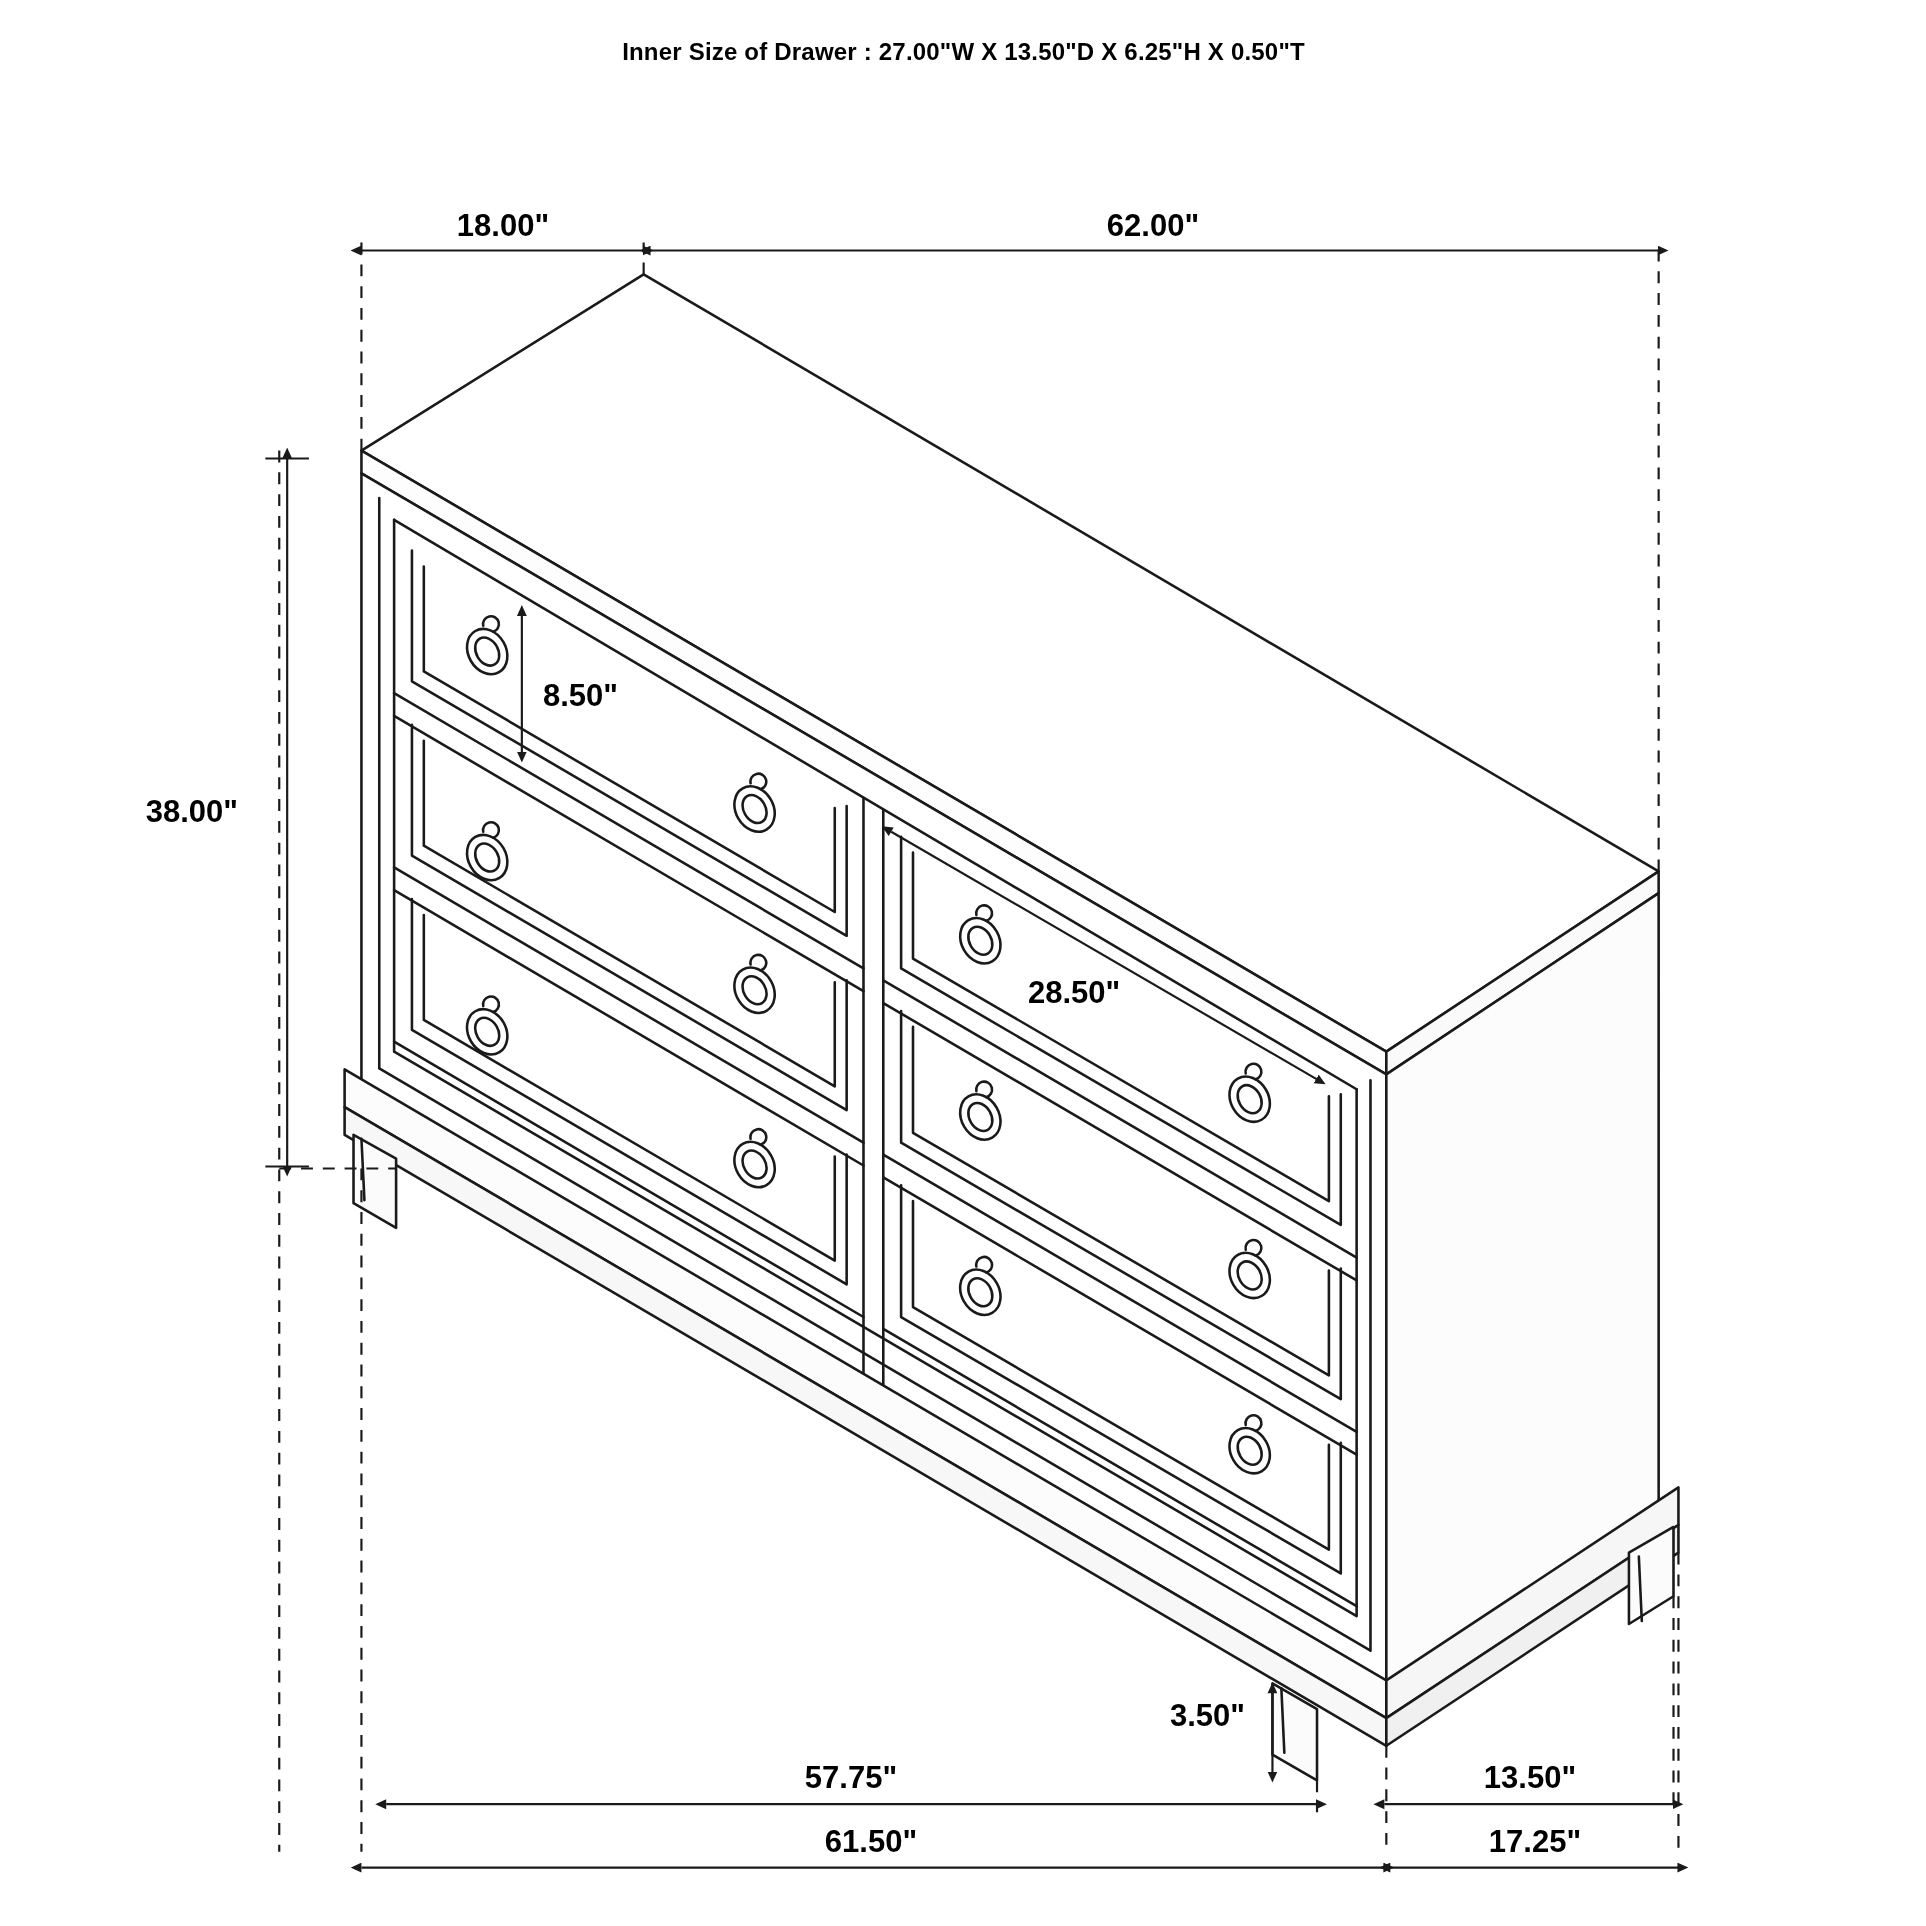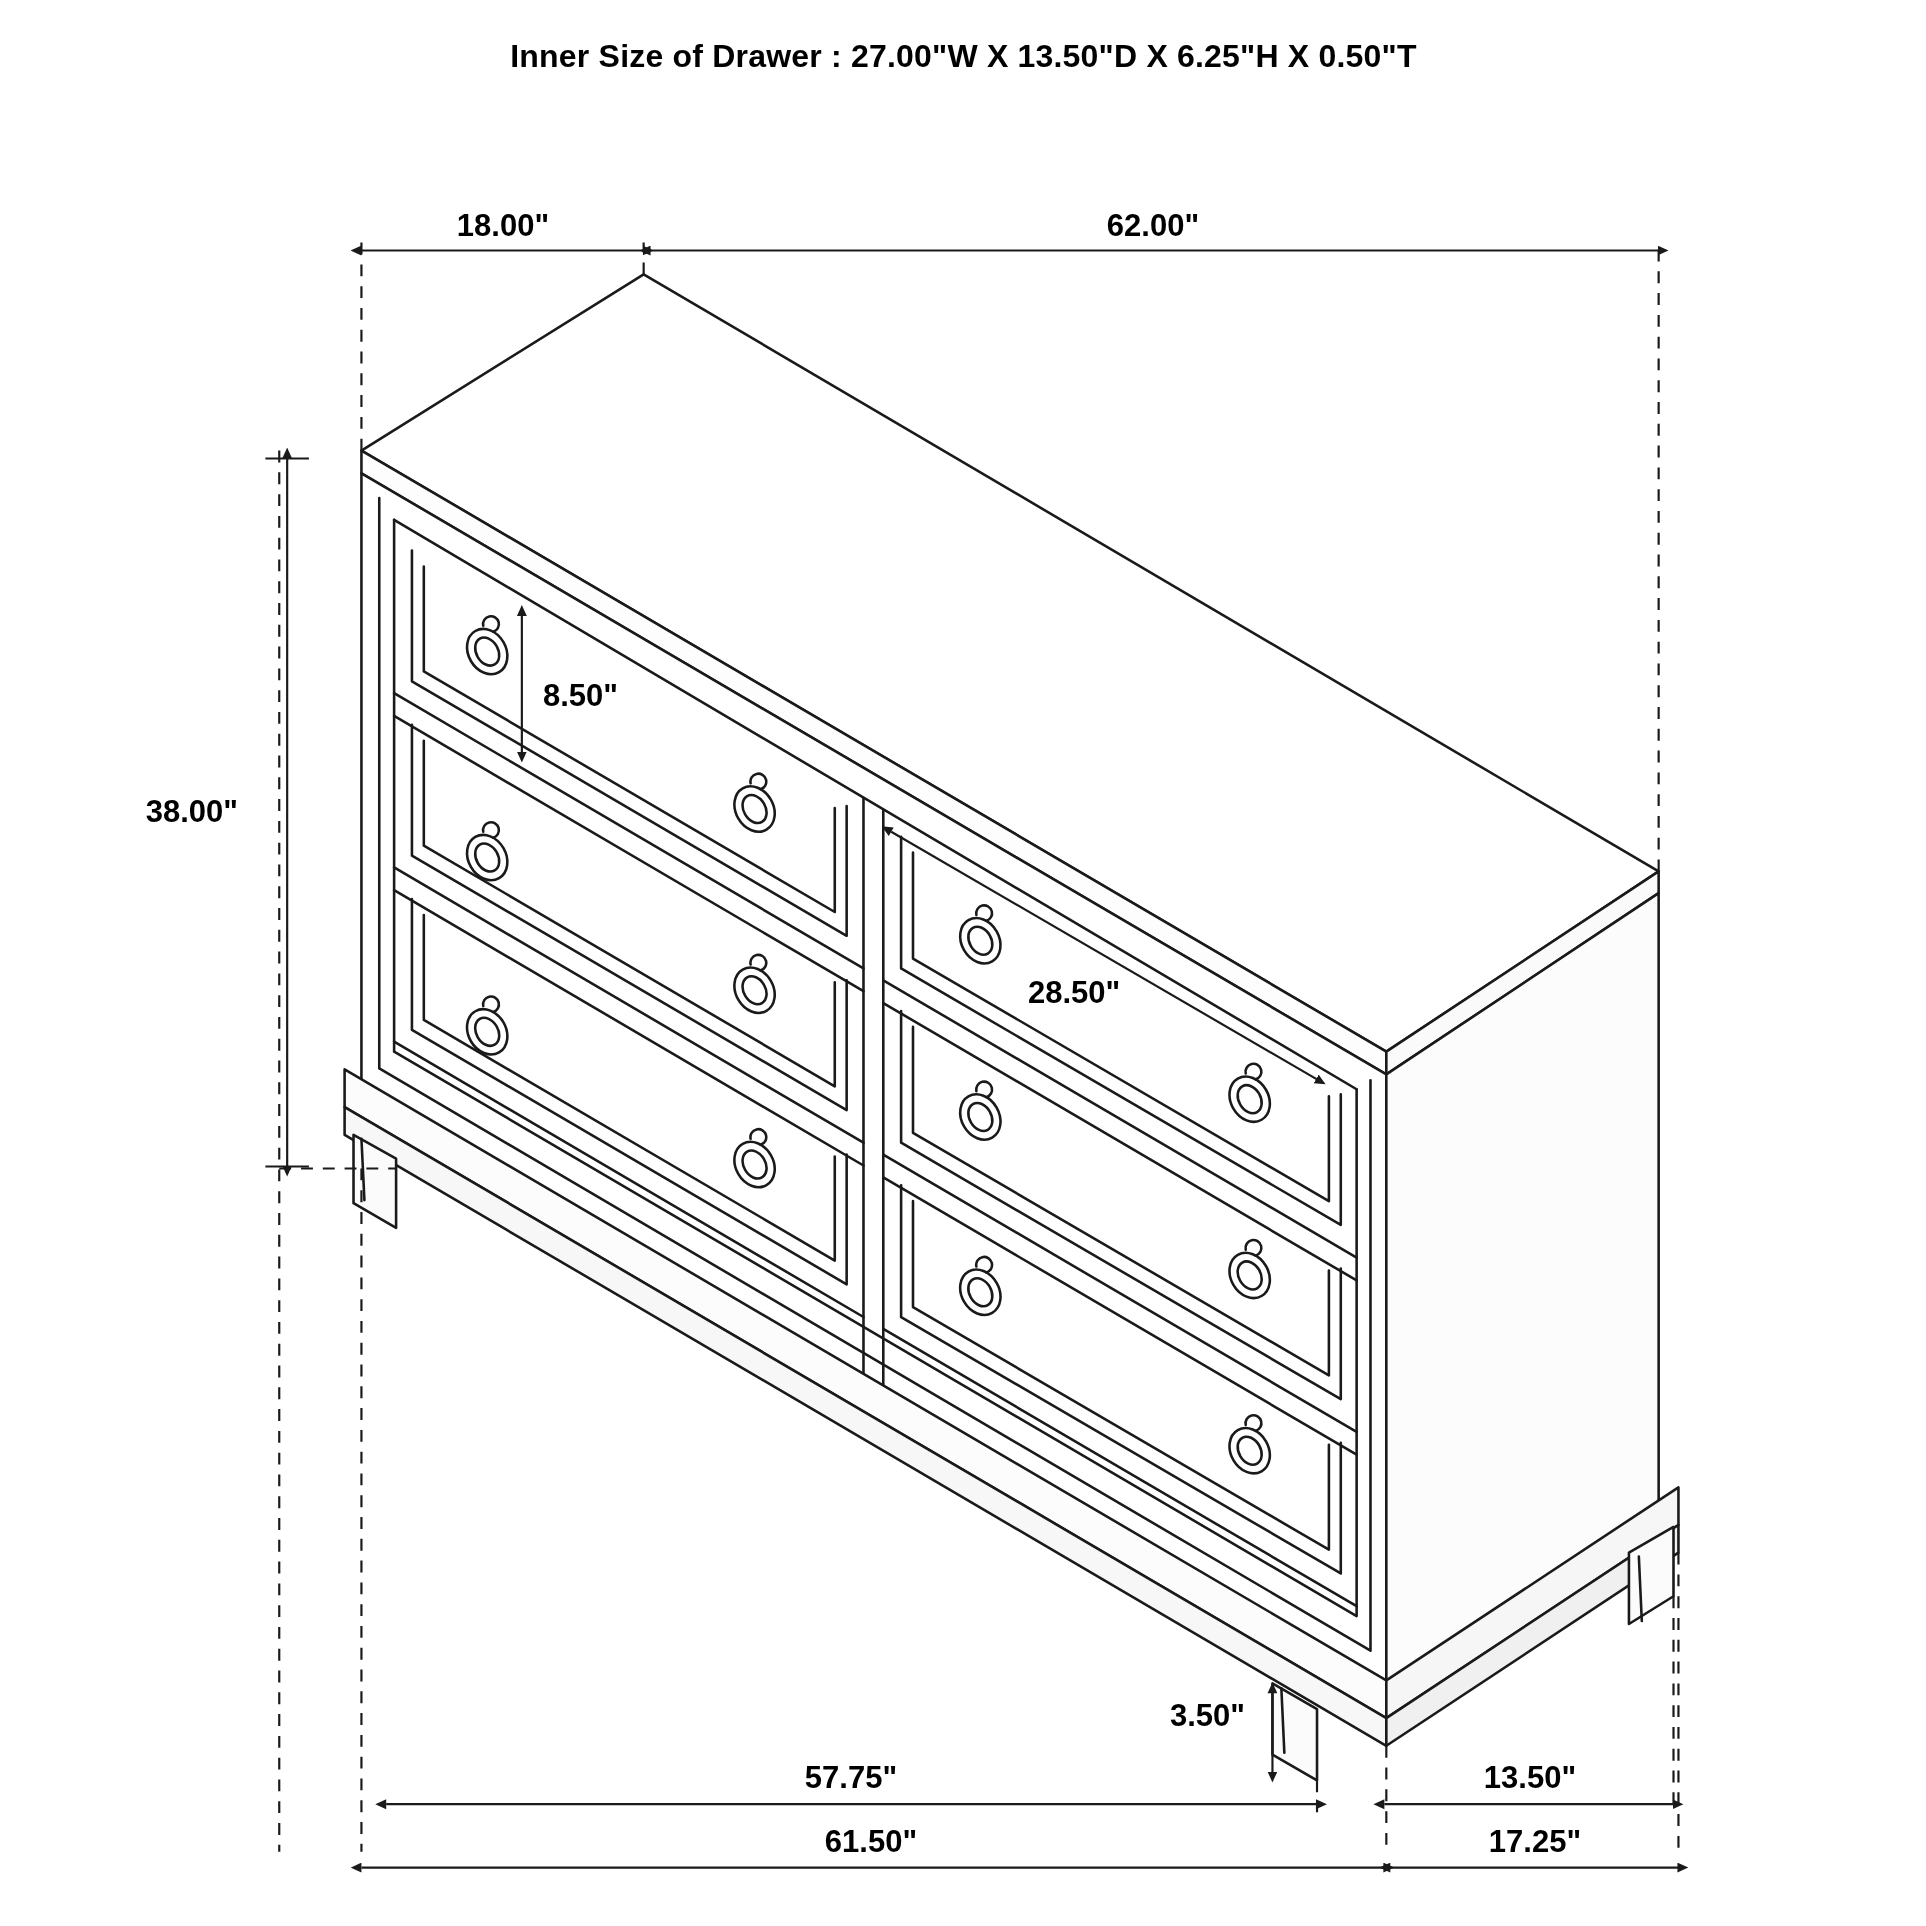--- a/index.html
+++ b/index.html
@@ -21,21 +21,21 @@
     top: 0;
     width: 1927px;
     height: 1927px;
   }
   .title {
     position: absolute;
     left: 0;
     top: 38px;
     width: 1927px;
     text-align: center;
-    font-size: 32px;
+    font-size: 24px;
     font-weight: bold;
     letter-spacing: 0.2px;
   }
   svg.canvas {
     position: absolute;
     left: 0;
     top: 0;
     width: 1927px;
     height: 1927px;
   }

